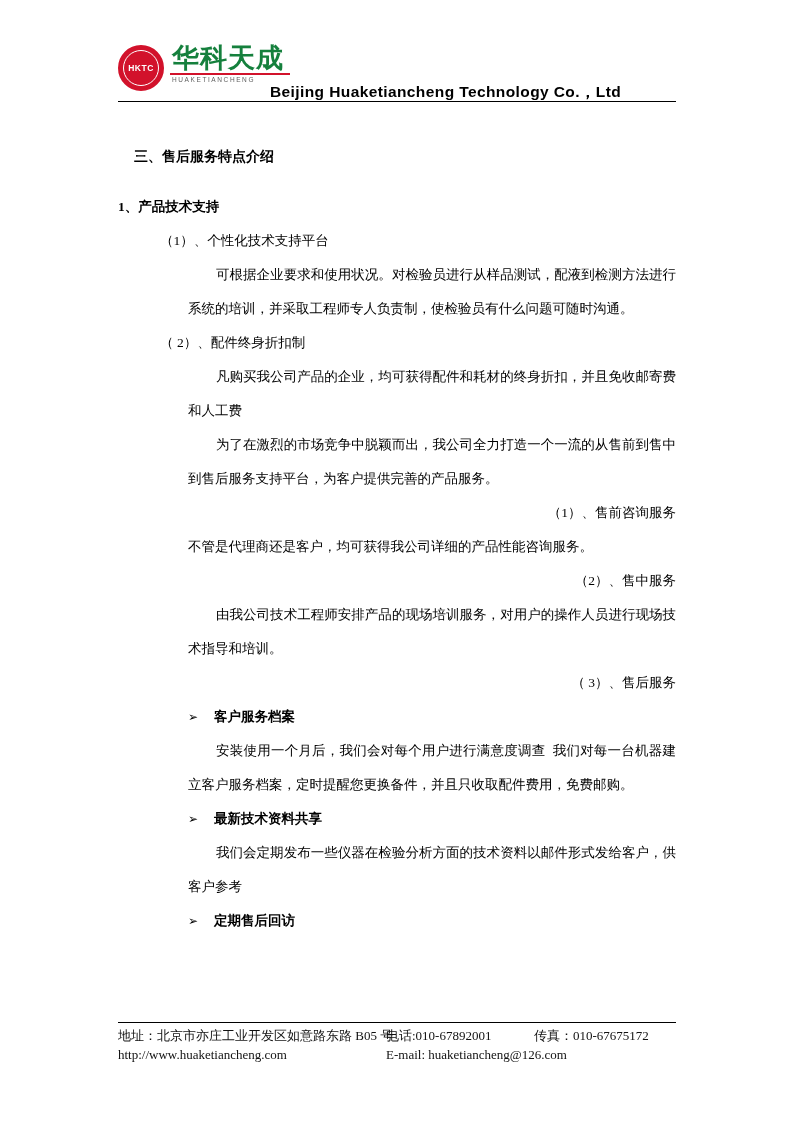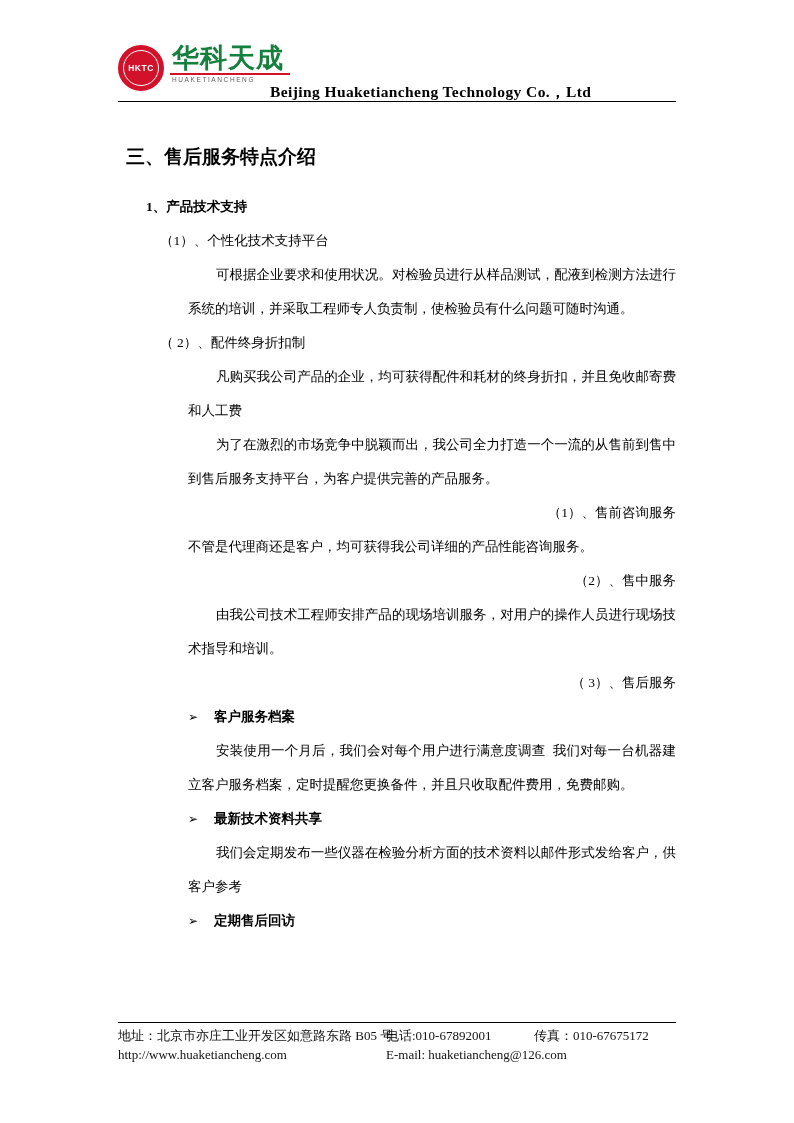--- a/index.html
+++ b/index.html
@@ -92,21 +92,21 @@
     left: 52px;
     top: 33px;
     width: 120px;
     height: 2px;
     background: #d2122b;
   }
   .company-en {
     position: absolute;
     left: 152px;
     top: 42px;
-    font-family: Liberation Serif, serif;
+    font-family: Liberation Sans, sans-serif;
     font-size: 15.5px;
     font-weight: bold;
     letter-spacing: 0.4px;
     white-space: nowrap;
   }
   .header-rule {
     position: absolute;
     left: 118px;
     top: 101px;
     width: 558px;
@@ -122,26 +122,25 @@
     width: 558px;
     font-size: 13.5px;
     line-height: 34px;
   }
   .ln {
     white-space: pre-wrap;
   }
 
   .h-sec {          
     font-weight: bold;
-    font-size: 19px;
-    margin: 0 0 16px 8px;
+    font-size: 14px;
+    margin: 0 0 16px 16px;
   }
   .lvl1 {           
     font-weight: bold;
-    margin-left: 28px;
   }
   .lvl1-flush {     
     font-weight: bold;
     margin-left: 0;
   }
   .lvl2 {           
     margin-left: 42px;
   }
   .lvl2-b {
     margin-left: 30px;

